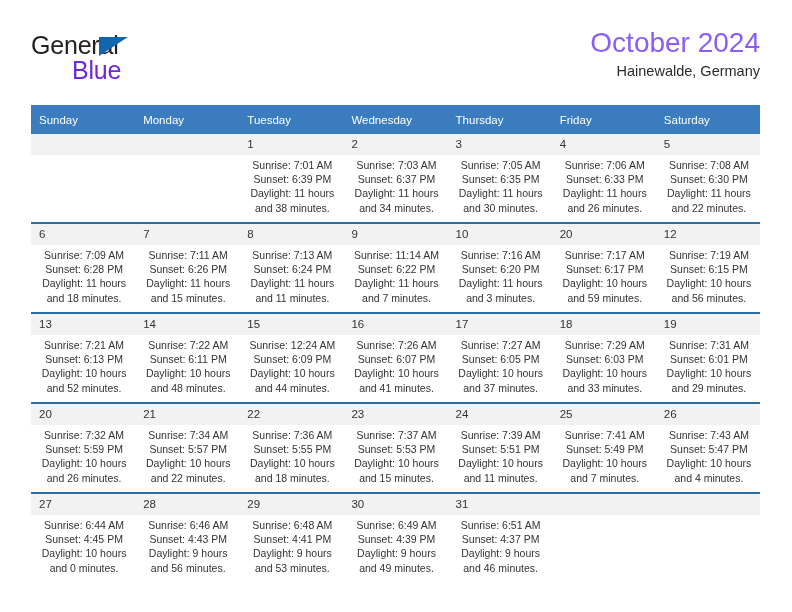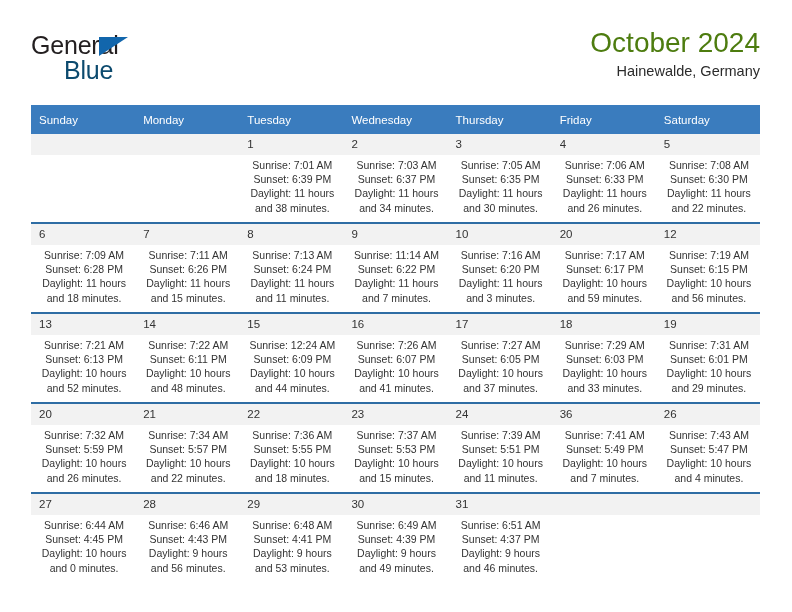--- a/index.html
+++ b/index.html
@@ -59,33 +59,34 @@
   }
   .brand-row2 {
     position: relative;
     height: 28px;
     line-height: 26px;
     padding-left: 33px;
     margin-top: -3px;
   }
   .brand-blue {
     font-size: 25px;
-    color: #0c4a6e;
+    color: #6d28d9;
     letter-spacing: -0.2px;
+    margin-left: 8px;
   }
 
   .title-block {
     position: absolute;
     right: 0;
     top: -4px;
     text-align: right;
   }
   .cal-title {
     font-size: 28px;
-    color: #4d7c0f;
+    color: #8b5cf6;
     font-weight: normal;
     line-height: 34px;
     white-space: nowrap;
   }
   .cal-subtitle {
     font-size: 14.5px;
     color: #2b2b2b;
     line-height: 22px;
     white-space: nowrap;
   }
@@ -419,21 +420,21 @@
             <td>
               <div class="daynum">24</div>
               <div class="details">
                 <div>Sunrise: 7:39 AM</div>
                 <div>Sunset: 5:51 PM</div>
                 <div class="dl-line">Daylight: 10 hours</div>
                 <div class="dl-line">and 11 minutes.</div>
               </div>
             </td>
             <td>
-              <div class="daynum">36</div>
+              <div class="daynum">25</div>
               <div class="details">
                 <div>Sunrise: 7:41 AM</div>
                 <div>Sunset: 5:49 PM</div>
                 <div class="dl-line">Daylight: 10 hours</div>
                 <div class="dl-line">and 7 minutes.</div>
               </div>
             </td>
             <td>
               <div class="daynum">26</div>
               <div class="details">

